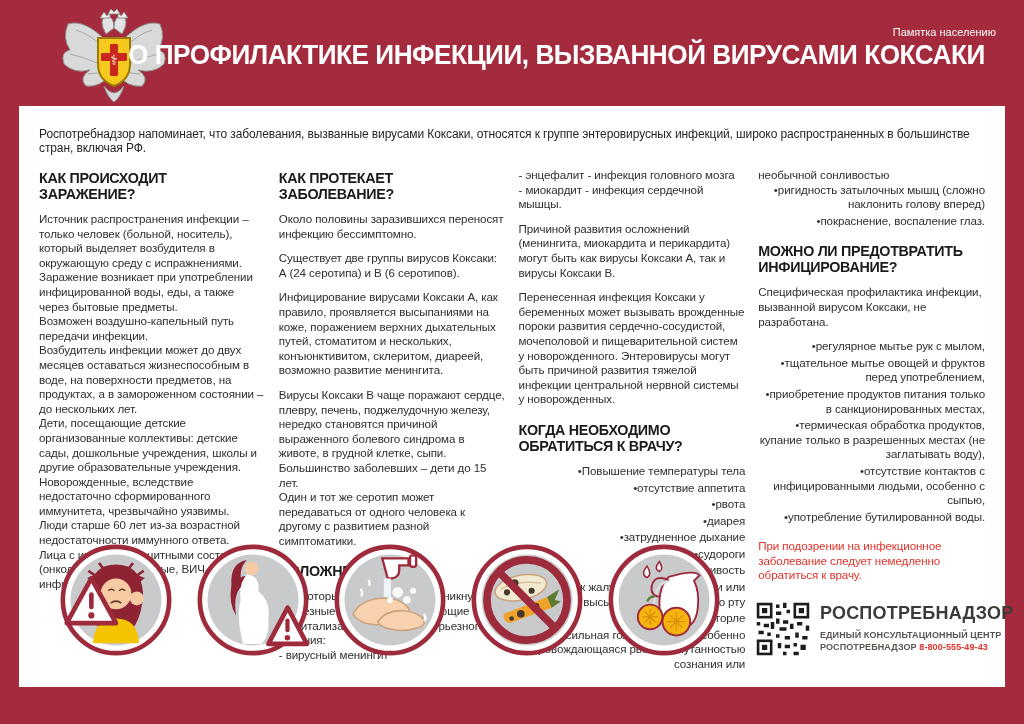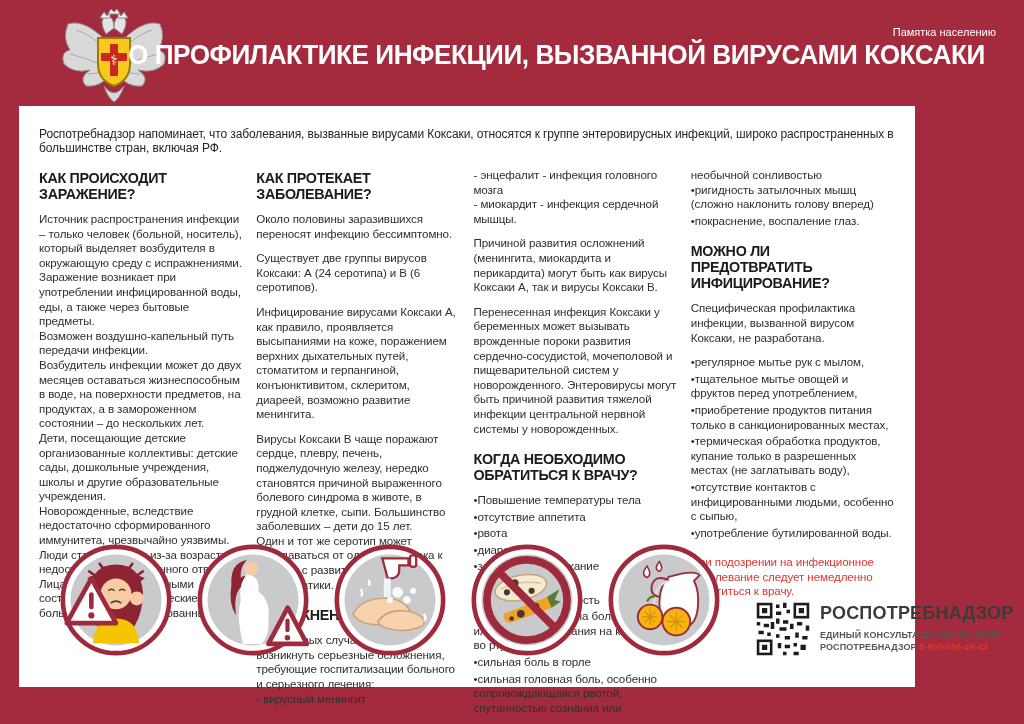--- a/index.html
+++ b/index.html
@@ -16,37 +16,37 @@
   .emblem { position: absolute; left: 56px; top: 8px; width: 116px; height: 96px; }
   .page-title {
     position: absolute; left: 128px; top: 40px; width: 780px;
     color: #ffffff; font-size: 27px; font-weight: bold; letter-spacing: -0.5px;
     transform: scaleX(0.97); transform-origin: left center; white-space: nowrap;
   }
   .memo-note { position: absolute; right: 28px; top: 26px; color: #ffffff; font-size: 11px; }
 
   
   .card {
-    position: absolute; left: 19px; top: 106px; width: 896px; height: 581px;
+    position: absolute; left: 19px; top: 106px; width: 986px; height: 581px;
     background: #ffffff;
   }
   .intro {
     margin: 21px 20px 0 20px; font-size: 12px; color: #262625; letter-spacing: -0.1px;
   }
 
   .cols { display: flex; gap: 13px; margin: 13px 20px 0 20px; }
   .col { flex: 1; min-width: 0; font-size: 11.6px; color: #2f2f2e; line-height: 1.26; letter-spacing: -0.1px; }
   .col h3 {
     font-size: 14.3px; color: #1b1b19; font-weight: bold; letter-spacing: -0.3px;
     margin: 15px 0 10px; line-height: 1.12;
   }
   .col h3.first { margin-top: 2px; }
   .col p { margin: 0; }
   .col p.sp { margin-bottom: 10px; }
-  .col ul { list-style: none; margin: 9px 0 0 0; padding: 0; }
+  .col ul { list-style: none; margin: 9px 0 0 0; padding: 0; text-align: right; }
   .col li { margin: 0 0 2px 0; }
   .col li::before { content: "\2022 "; }
   .warning-text { color: #e0342c; margin-top: 15px !important; }
 
   
   .icons-row { position: absolute; left: 40px; top: 437px; display: flex; gap: 23px; }
   .picto { width: 114px; height: 114px; }
 
   .footer-block {
     position: absolute; left: 736px; top: 495px; width: 236px;
@@ -110,21 +110,21 @@
       <p>Дети, посещающие детские организованные коллективы: детские сады, дошкольные учреждения, школы и другие образовательные учреждения.</p>
       <p>Новорожденные, вследствие недостаточно сформированного иммунитета, чрезвычайно уязвимы.</p>
       <p>Люди старше 60 лет из-за возрастной недостаточности иммунного ответа.</p>
       <p>Лица с иммунодефицитными состояниями (онкологические больные, ВИЧ-инфицированные).</p>
     </div>
 
     <div class="col">
       <h3 class="first">КАК ПРОТЕКАЕТ ЗАБОЛЕВАНИЕ?</h3>
       <p class="sp">Около половины заразившихся переносят инфекцию бессимптомно.</p>
       <p class="sp">Существует две группы вирусов Коксаки: А (24 серотипа) и В (6 серотипов).</p>
-      <p class="sp">Инфицирование вирусами Коксаки А, как правило, проявляется высыпаниями на коже, поражением верхних дыхательных путей, стоматитом и герпангиной, конъюнктивитом, склеритом, диареей, возможно развитие менингита.</p>
+      <p class="sp">Инфицирование вирусами Коксаки А, как правило, проявляется высыпаниями на коже, поражением верхних дыхательных путей, стоматитом и нескольких, конъюнктивитом, склеритом, диареей, возможно развитие менингита.</p>
       <p>Вирусы Коксаки В чаще поражают сердце, плевру, печень, поджелудочную железу, нередко становятся причиной выраженного болевого синдрома в животе, в грудной клетке, сыпи. Большинство заболевших – дети до 15 лет.</p>
       <p>Один и тот же серотип может передаваться от одного человека к другому с развитием разной симптоматики.</p>
       <h3>ОСЛОЖНЕНИЯ:</h3>
       <p>В некоторых случаях могут возникнуть серьезные осложнения, требующие госпитализации больного и серьезного лечения:</p>
       <p>- вирусный менингит</p>
     </div>
 
     <div class="col">
       <p>- энцефалит - инфекция головного мозга</p>
       <p class="sp">- миокардит - инфекция сердечной мышцы.</p>

